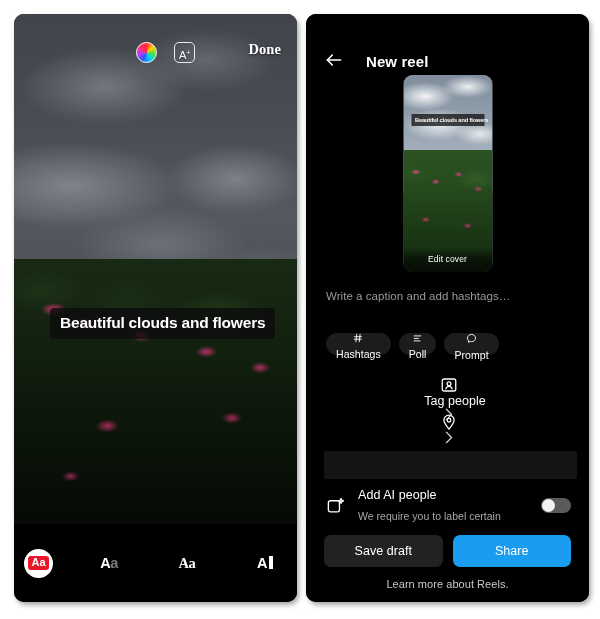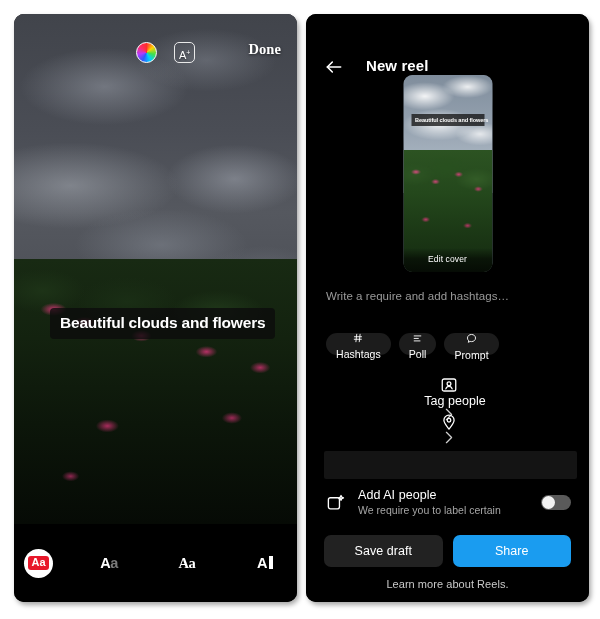--- a/index.html
+++ b/index.html
@@ -206,22 +206,21 @@
     inset: 0;
     background: #000000;
     color: #ffffff;
   }
   .rp-header {
     position: absolute;
     left: 0; top: 0;
     width: 100%;
     height: 56px;
     display: flex;
-    align-items: flex-start;
-    margin-top: 43px;
+    align-items: flex-end;
   }
   .back-arrow {
     width: 20px; height: 20px;
     margin-left: 18px;
     cursor: pointer;
     flex: none;
   }
   .rp-title {
     margin-left: 22px;
     font-size: 15px;
@@ -370,21 +369,21 @@
     width: 100%;
     display: flex;
     align-items: center;
     padding: 0 18px 0 20px;
     box-sizing: border-box;
     cursor: pointer;
   }
   .ai-ic { width: 19px; height: 19px; flex: none; }
   .ai-text { flex: 1; margin-left: 13px; }
   .ai-title { font-size: 12.5px; color: #ffffff; letter-spacing: 0.05px; }
-  .ai-sub { font-size: 10.5px; color: #a6a6a6; margin-top: 2px; letter-spacing: 0.02px; }
+  .ai-sub { font-size: 10.5px; color: #a6a6a6; margin-top: 8px; letter-spacing: 0.02px; }
   .toggle {
     width: 30px; height: 15px;
     border-radius: 8px;
     background: #5a5a5a;
     position: relative;
     flex: none;
     cursor: pointer;
   }
   .toggle .knob {
     position: absolute;
@@ -488,21 +487,21 @@
         <div class="rp-title">New reel</div>
       </div>
 
       <div class="cover-thumb">
         <div class="ct-sky"></div>
         <div class="ct-plants"></div>
         <div class="ct-caption">Beautiful clouds and flowers</div>
         <div class="ct-editcover">Edit cover</div>
       </div>
 
-      <div class="caption-input">Write a require and add hashtags…</div>
+      <div class="caption-input">Write a caption and add hashtags…</div>
 
       <div class="chips">
 
         <div class="chip">
           <span class="ic">
             <svg width="10" height="10" viewBox="0 0 24 24" fill="none" stroke="#ffffff" stroke-width="2.2" stroke-linecap="round">
               <line x1="9" y1="3" x2="7" y2="21"></line>
                 <line x1="17" y1="3" x2="15" y2="21"></line>
               <line x1="3.5" y1="9" x2="20.5" y2="9"></line>
                 <line x1="3" y1="15" x2="20" y2="15"></line>

